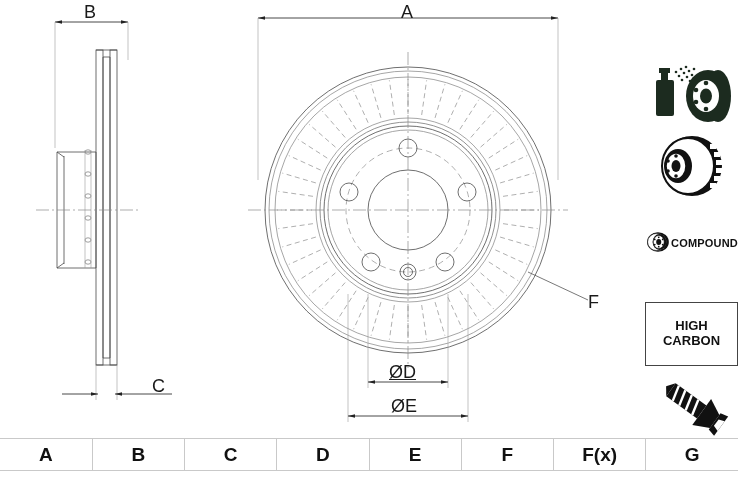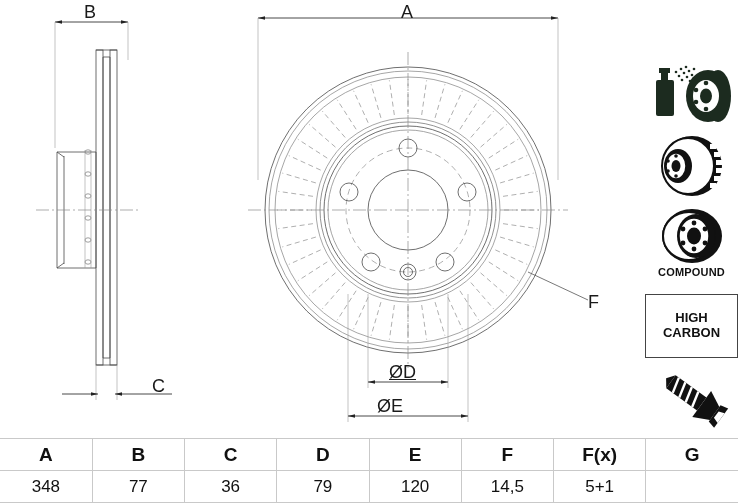--- a/index.html
+++ b/index.html
@@ -43,30 +43,30 @@
     top: 58px;
     width: 93px;
   }
   .badge {
     display: flex;
     align-items: center;
     justify-content: center;
   }
   #badge-coated  { height: 72px; }
   #badge-vented  { height: 72px; }
-  #badge-compound{ height: 80px; flex-direction: column; }
+  #badge-compound{ height: 80px; flex-direction: row; }
   .compound-text {
     font-size: 11px;
     font-weight: bold;
     letter-spacing: .2px;
     color: #111;
     margin-top: 1px;
   }
   #badge-highcarbon {
-    margin-top: 12px;
+    margin-top: 20px;
     height: 62px;
     border: 1px solid #444;
     background: #fff;
     flex-direction: column;
     line-height: 1.15;
   }
   .hc-text {
     font-size: 13px;
     font-weight: bold;
     color: #111;
@@ -278,21 +278,21 @@
       <line x1="468" y1="294" x2="468" y2="422" stroke="#9a9a9a" stroke-width="0.6"></line>
       <line x1="348" y1="416" x2="468" y2="416" marker-start="url(#arrR)" marker-end="url(#arrL)"></line>
     </g>
   </g>
 </svg>
 
   <div class="dim-label big" style="left:84px;  top:2px;">B</div>
   <div class="dim-label big" style="left:152px; top:376px;">C</div>
   <div class="dim-label big" style="left:401px; top:2px;">A</div>
   <div class="dim-label big" style="left:389px; top:362px;text-decoration:underline;">ØD</div>
-  <div class="dim-label big" style="left:377px; top:396px;">ØE</div>
+  <div class="dim-label big" style="left:391px; top:396px;">ØE</div>
   <div class="dim-label big" style="left:588px; top:292px;">F</div>
 </div>
 
 <div id="badges">
 
   <div class="badge" id="badge-coated">
     <svg width="88" height="68" viewBox="0 0 88 68">
       <g fill="#1c2b1f">
 
         <rect x="8" y="20" width="18" height="36" rx="2"></rect>
@@ -409,24 +409,14 @@
     <tr class="header-row">
       <td class="edge-left">A</td>
       <td>B</td>
       <td>C</td>
       <td>D</td>
       <td>E</td>
       <td>F</td>
       <td>F(x)</td>
       <td class="edge-right">G</td>
     </tr>
-    <tr class="value-row">
-      <td class="edge-left">348</td>
-      <td>77</td>
-      <td>36</td>
-      <td>79</td>
-      <td>120</td>
-      <td>14,5</td>
-      <td>5+1</td>
-      <td class="edge-right"></td>
-    </tr>
   </tbody>
 </table>
 
 </body></html>

